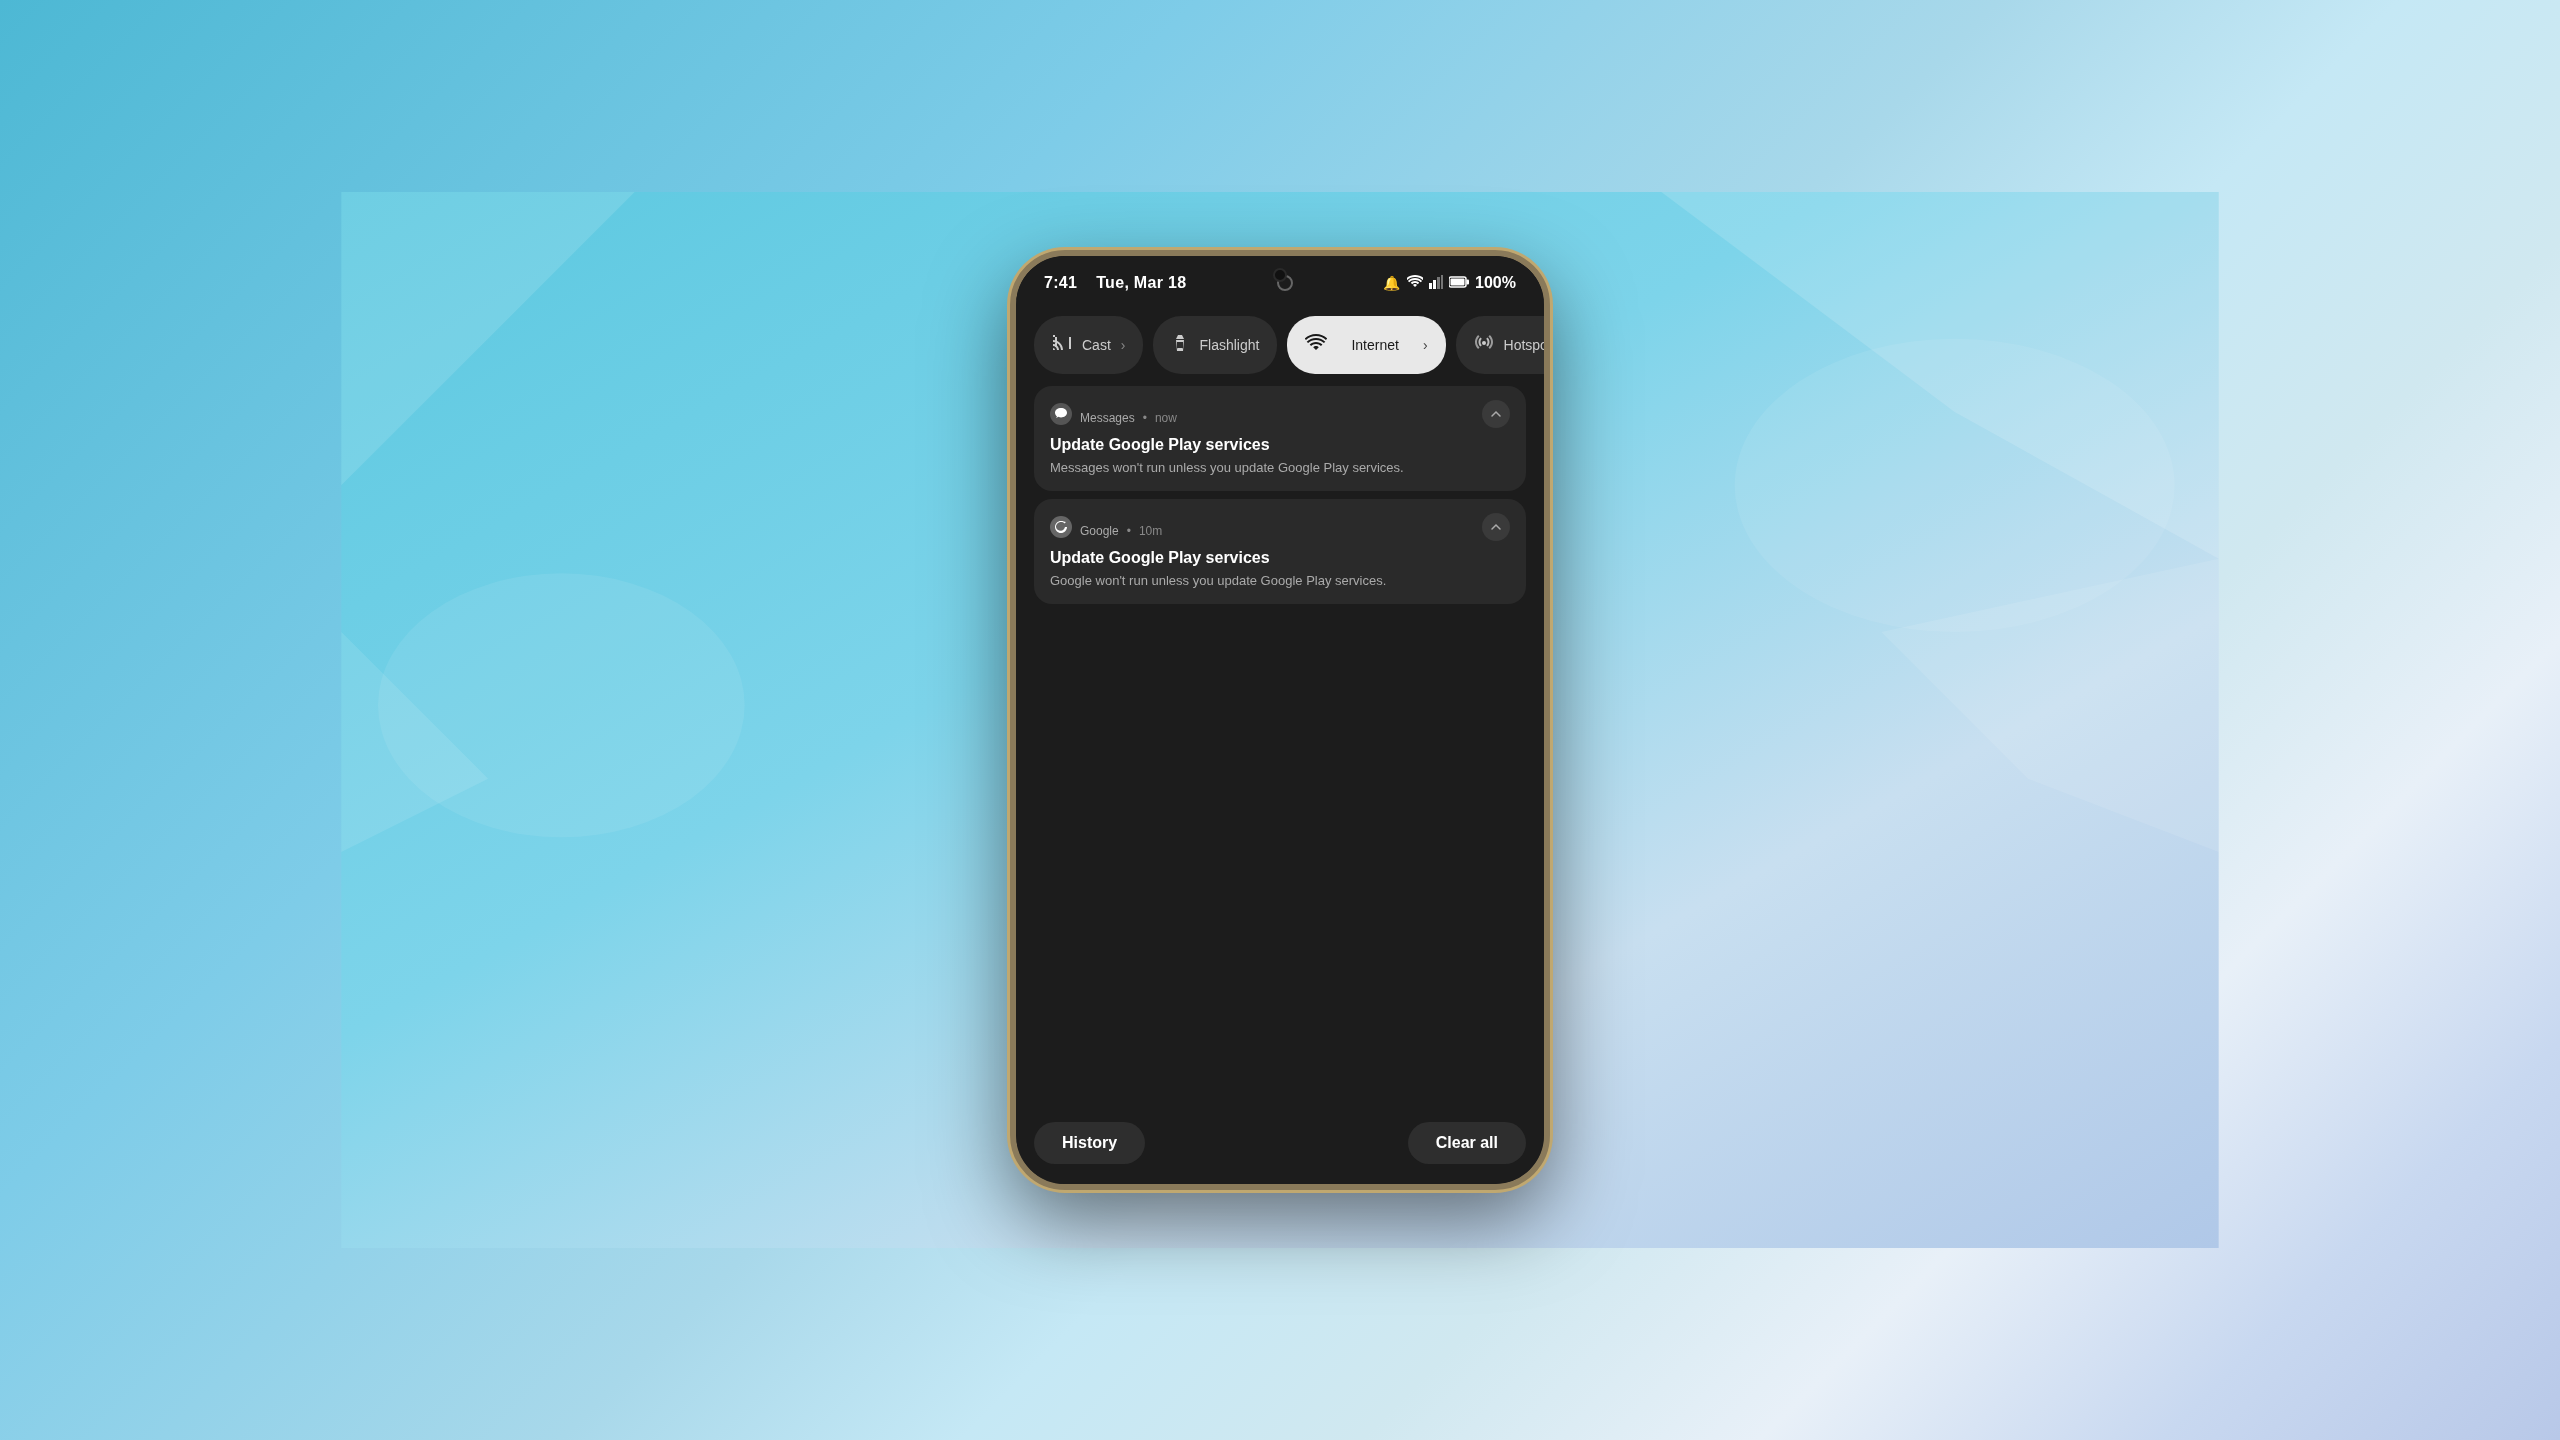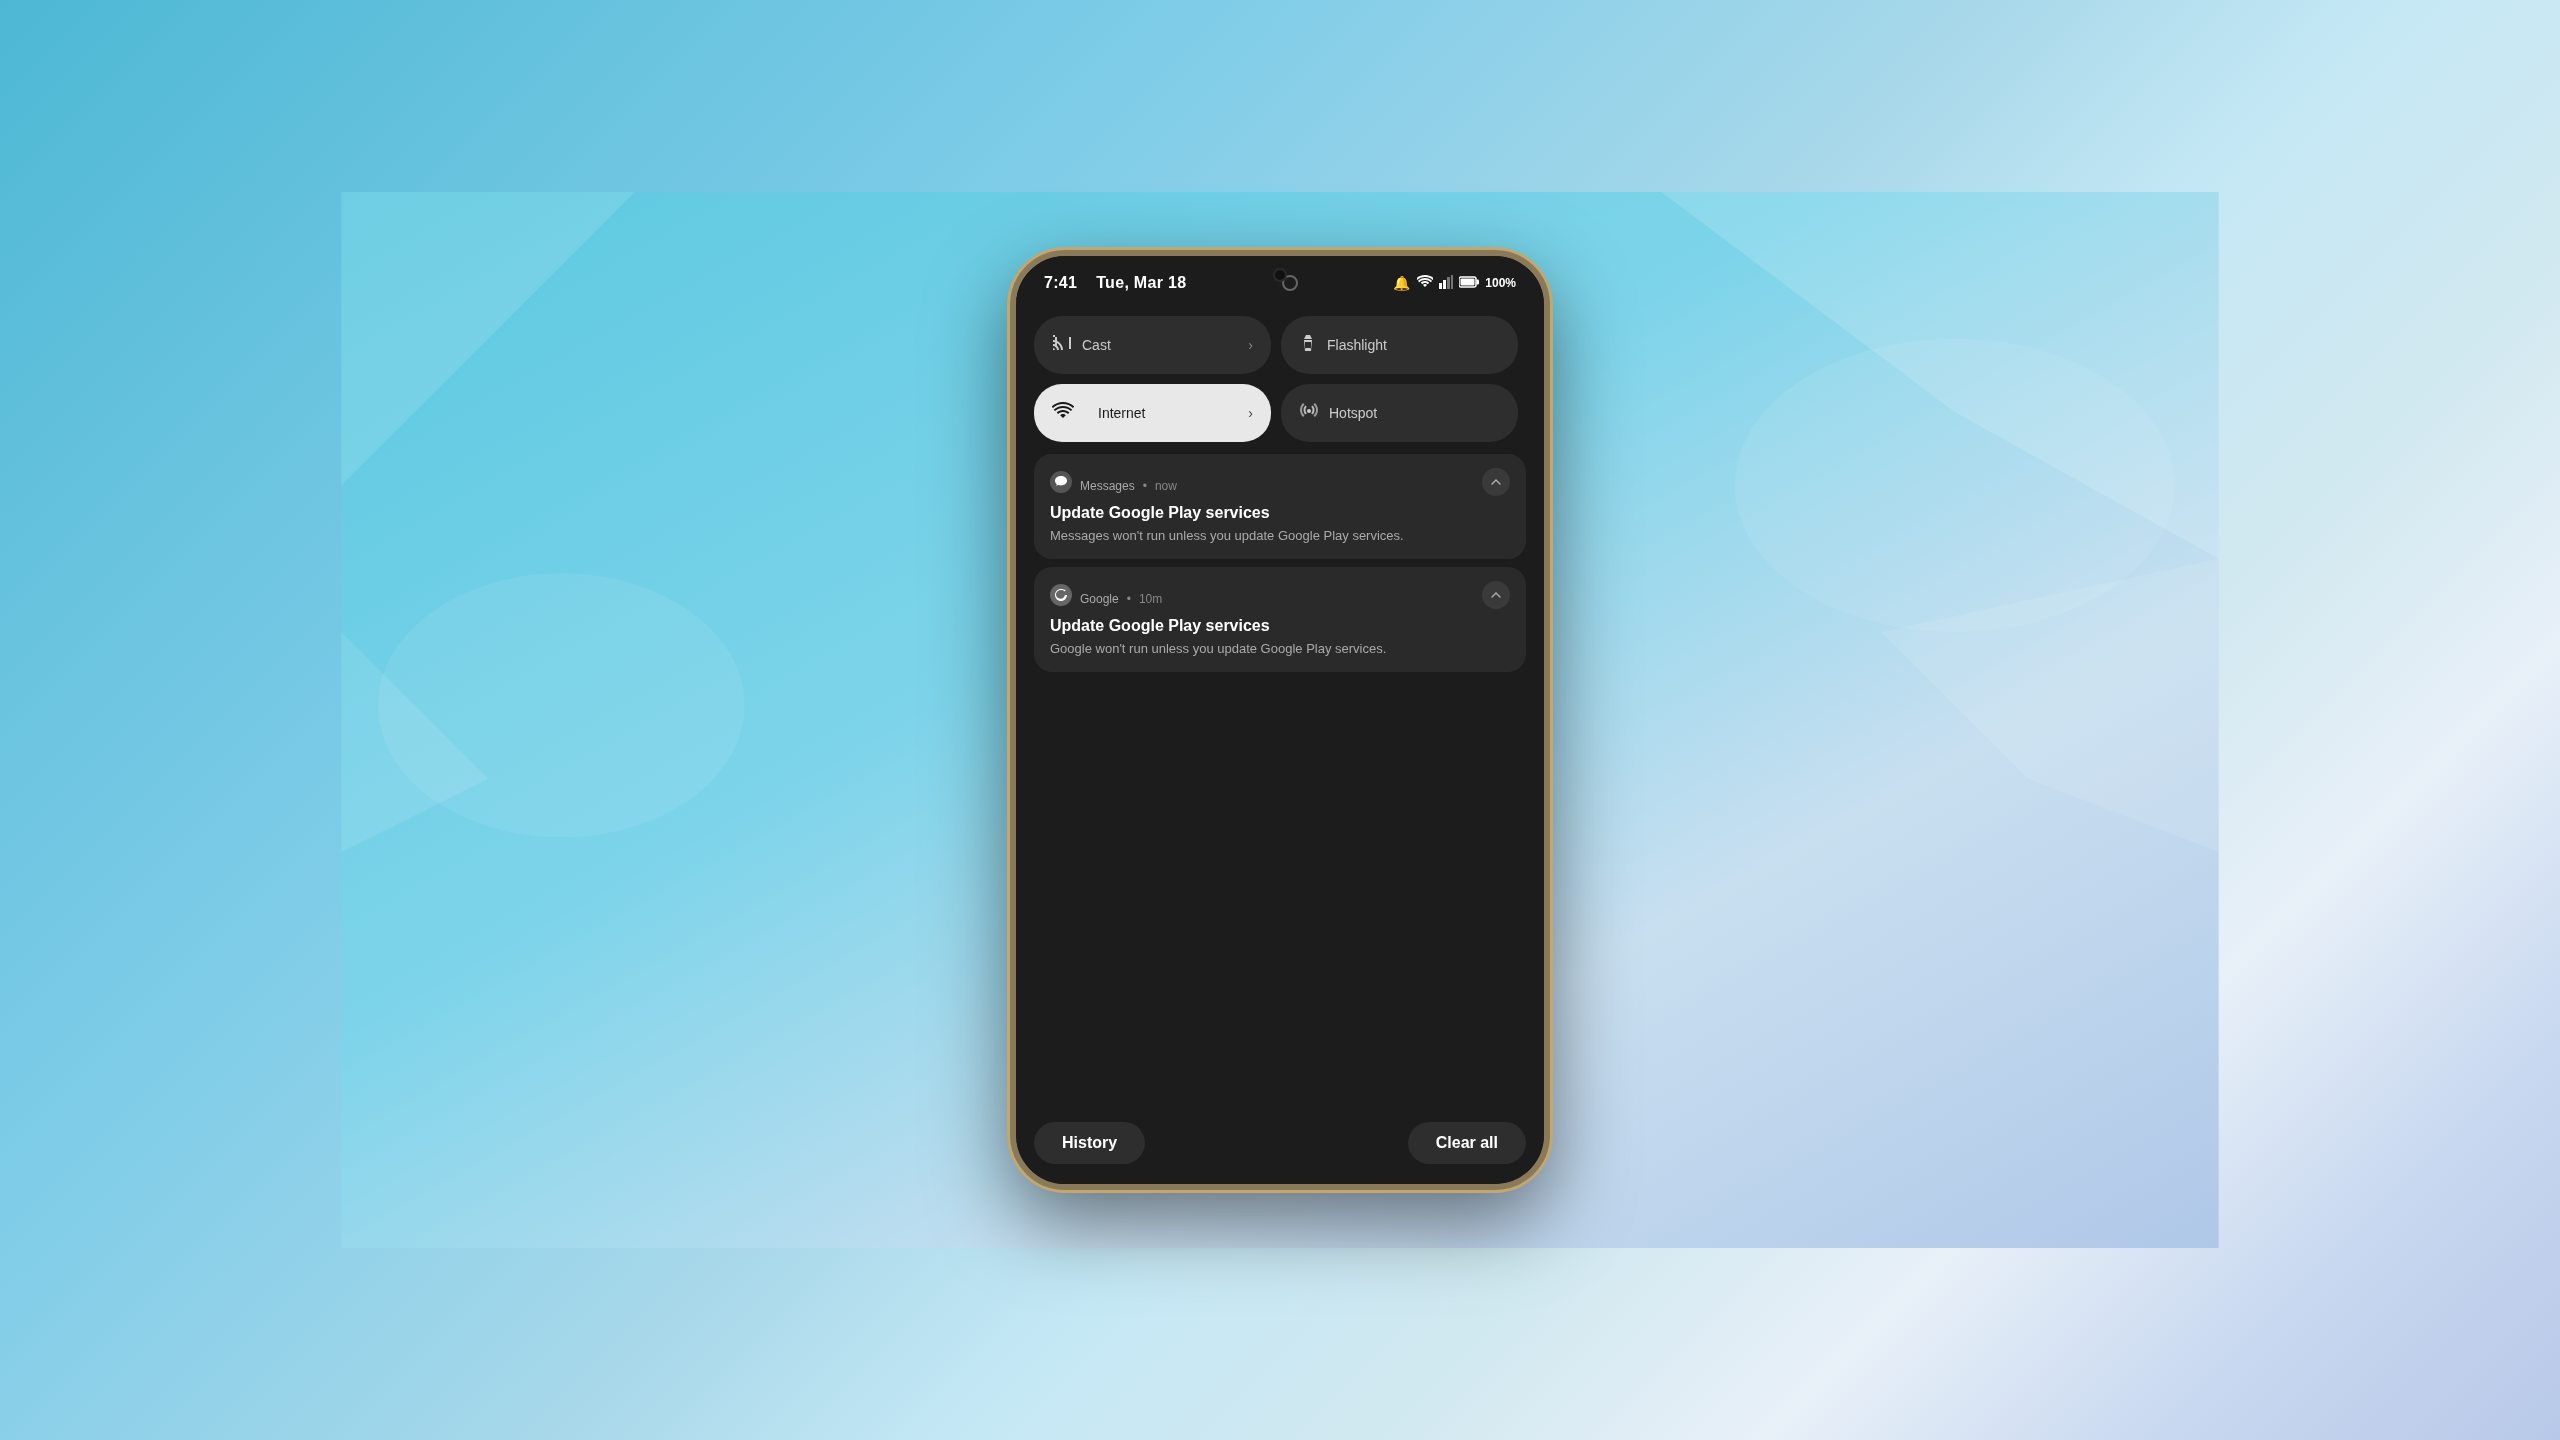--- a/index.html
+++ b/index.html
@@ -97,21 +97,21 @@
 
     .status-icon {
       font-size: 14px;
       color: #ffffff;
     }
 
     
     .quick-settings {
       padding: 16px 26px 12px 18px;
       display: grid;
-      grid-template-columns: 1fr 1fr;
+      grid-template-columns: 1fr 1fr 1fr 1fr;
       gap: 10px;
       flex-shrink: 0;
     }
 
     .qs-tile {
       background: #2e2e2e;
       border-radius: 28px;
       padding: 14px 18px;
       display: flex;
       align-items: center;
@@ -330,21 +330,21 @@
               </svg>
           </span>
 
           <span class="status-icon">
             <svg width="20" height="12" viewBox="0 0 20 12" fill="white">
               <rect x="0" y="1" width="17" height="10" rx="2" fill="none" stroke="white" stroke-width="1.5"></rect>
               <rect x="17.5" y="3.5" width="2.5" height="5" rx="1" fill="white"></rect>
               <rect x="1.5" y="2.5" width="14" height="7" rx="1" fill="white"></rect>
             </svg>
           </span>
-          <span style="font-size:12px;font-weight:600;color:#fff;">100%</span>
+          <span style="font-size:16px;font-weight:600;color:#fff;">100%</span>
         </div>
       </div>
 
       <div class="quick-settings">
 
         <div class="qs-tile">
           <span class="qs-tile-icon">
             <svg width="20" height="18" viewBox="0 0 20 18" fill="#cccccc">
               <path d="M1 1h18v2H1V1zM1 14v2h2c0-1.1-.9-2-2-2zM1 10v2c2.2 0 4 1.8 4 4h2c0-3.3-2.7-6-6-6zM1 6v2c4.4 0 8 3.6 8 8h2c0-5.5-4.5-10-10-10zM17 1H3v12h2V3h12v12h2V1h-2z"></path>
             </svg>

